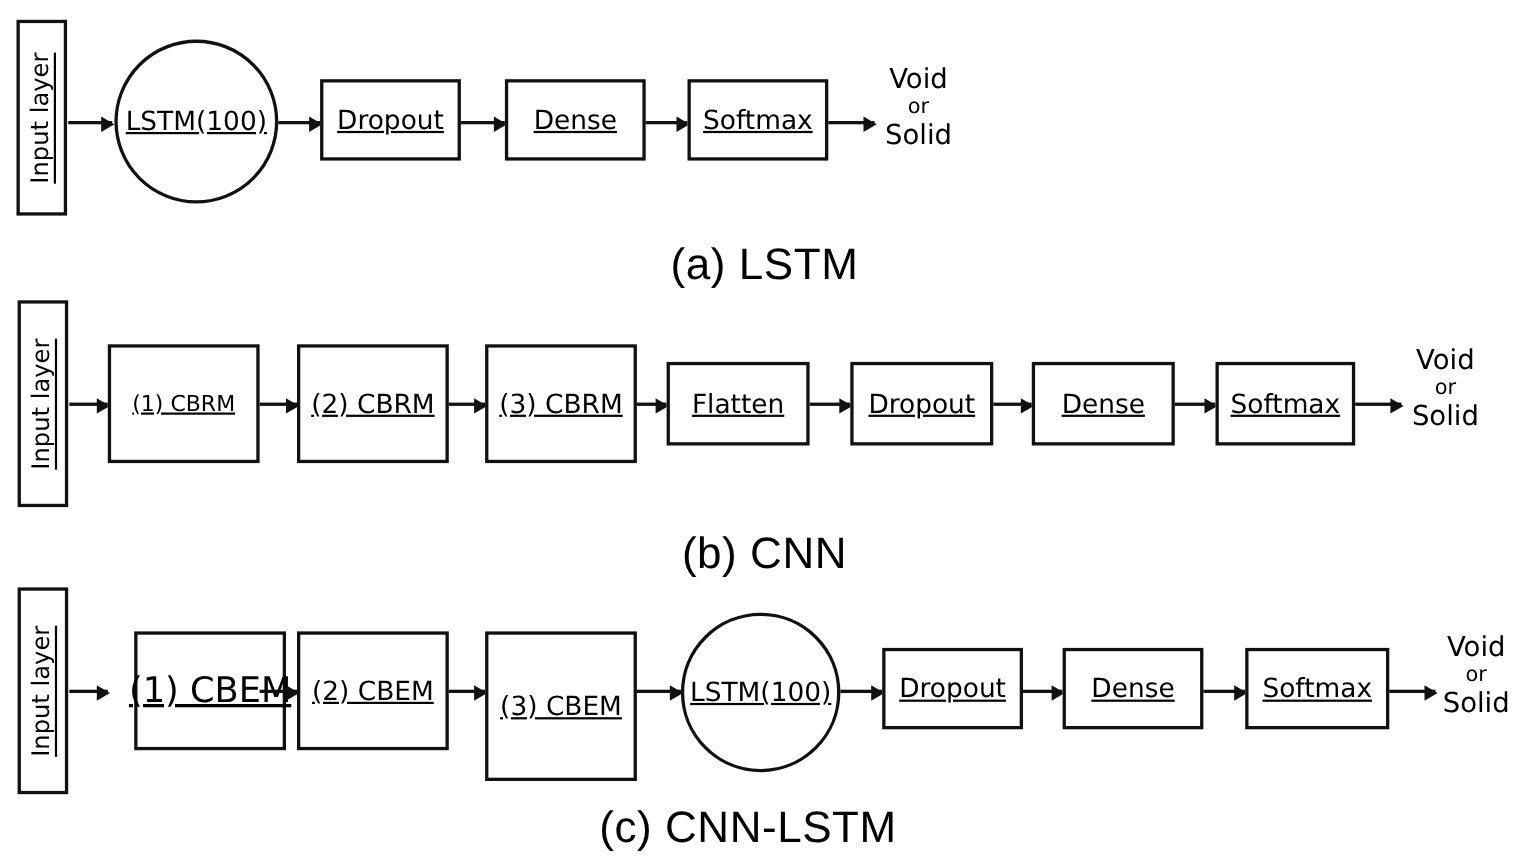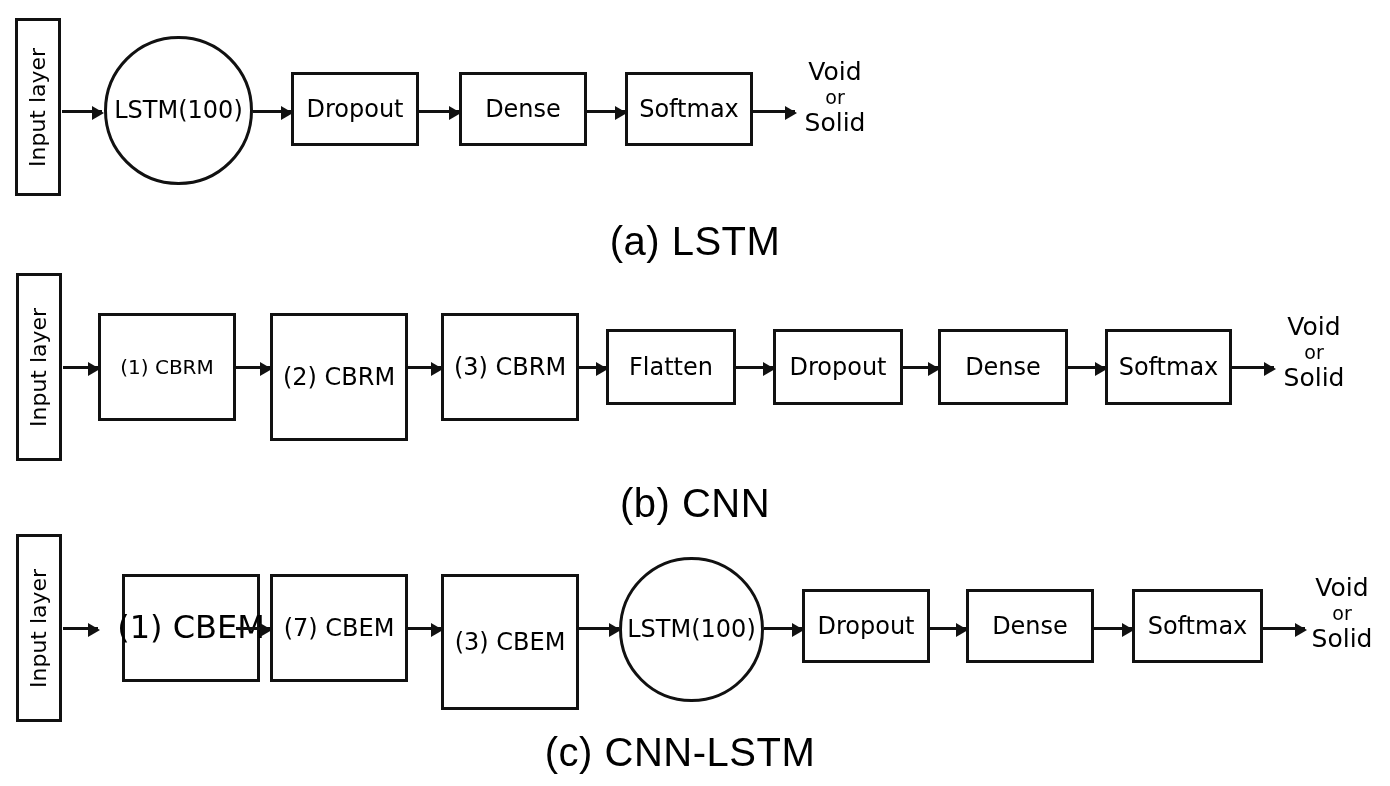--- a/index.html
+++ b/index.html
@@ -29,20 +29,21 @@
     box-sizing: border-box;
     border: 3px solid #111111;
     background: #ffffff;
     display: flex;
     align-items: center;
     justify-content: center;
     text-align: center;
     line-height: 1.1;
     font-family: "DejaVu Sans", "Liberation Sans", sans-serif;
     white-space: nowrap;
+    text-decoration: underline;
   }
   .node.rect { border-radius: 0; }
   .node.circle { border-radius: 50%; }
 
   .node.inputlayer {
     writing-mode: vertical-rl;
     transform: rotate(180deg);
     letter-spacing: 0px;
   }
 
@@ -122,21 +123,21 @@
   <div>
 
     <div class="node rect inputlayer" style="left:16px; top:273px; width:46px; height:188px; font-size:22px;">Input layer</div>
 
     <div class="arrow" style="left:63px; top:366px; width:35px;"></div>
 
     <div class="node rect" style="left:98px; top:313px; width:138px; height:108px; font-size:20px;">(1) CBRM</div>
 
     <div class="arrow" style="left:236px; top:366px; width:34px;"></div>
 
-    <div class="node rect" style="left:270px; top:313px; width:138px; height:128px; font-size:24px;">(2) CBRM</div>
+    <div class="node rect" style="left:270px; top:313px; width:138px; height:108px; font-size:24px;">(2) CBRM</div>
 
     <div class="arrow" style="left:408px; top:366px; width:33px;"></div>
 
     <div class="node rect" style="left:441px; top:313px; width:138px; height:108px; font-size:24px;">(3) CBRM</div>
 
     <div class="arrow" style="left:579px; top:366px; width:27px;"></div>
 
     <div class="node rect" style="left:606px; top:329px; width:130px; height:76px; font-size:24px;">Flatten</div>
 
     <div class="arrow" style="left:736px; top:366px; width:37px;"></div>
@@ -165,21 +166,21 @@
   <div>
 
     <div class="node rect inputlayer" style="left:16px; top:534px; width:46px; height:188px; font-size:22px;">Input layer</div>
 
     <div class="arrow" style="left:63px; top:627px; width:35px;"></div>
 
     <div class="node rect" style="left:98px; top:574px; width:138px; height:108px; font-size:32px;margin-left:24px;">(1) CBEM</div>
 
     <div class="arrow" style="left:236px; top:627px; width:34px;"></div>
 
-    <div class="node rect" style="left:270px; top:574px; width:138px; height:108px; font-size:24px;">(7) CBEM</div>
+    <div class="node rect" style="left:270px; top:574px; width:138px; height:108px; font-size:24px;">(2) CBEM</div>
 
     <div class="arrow" style="left:408px; top:627px; width:33px;"></div>
 
     <div class="node rect" style="left:441px; top:574px; width:138px; height:136px; font-size:24px;">(3) CBEM</div>
 
     <div class="arrow" style="left:579px; top:627px; width:40px;"></div>
 
     <div class="node circle" style="left:619px; top:557px; width:145px; height:145px; font-size:24px;">LSTM(100)</div>
 
     <div class="arrow" style="left:764px; top:627px; width:38px;"></div>

